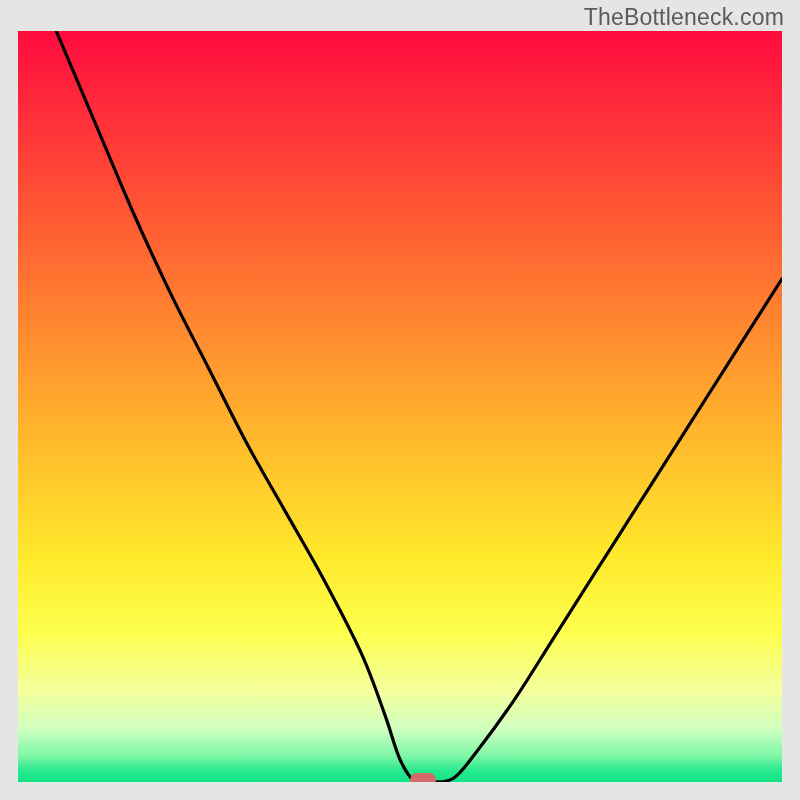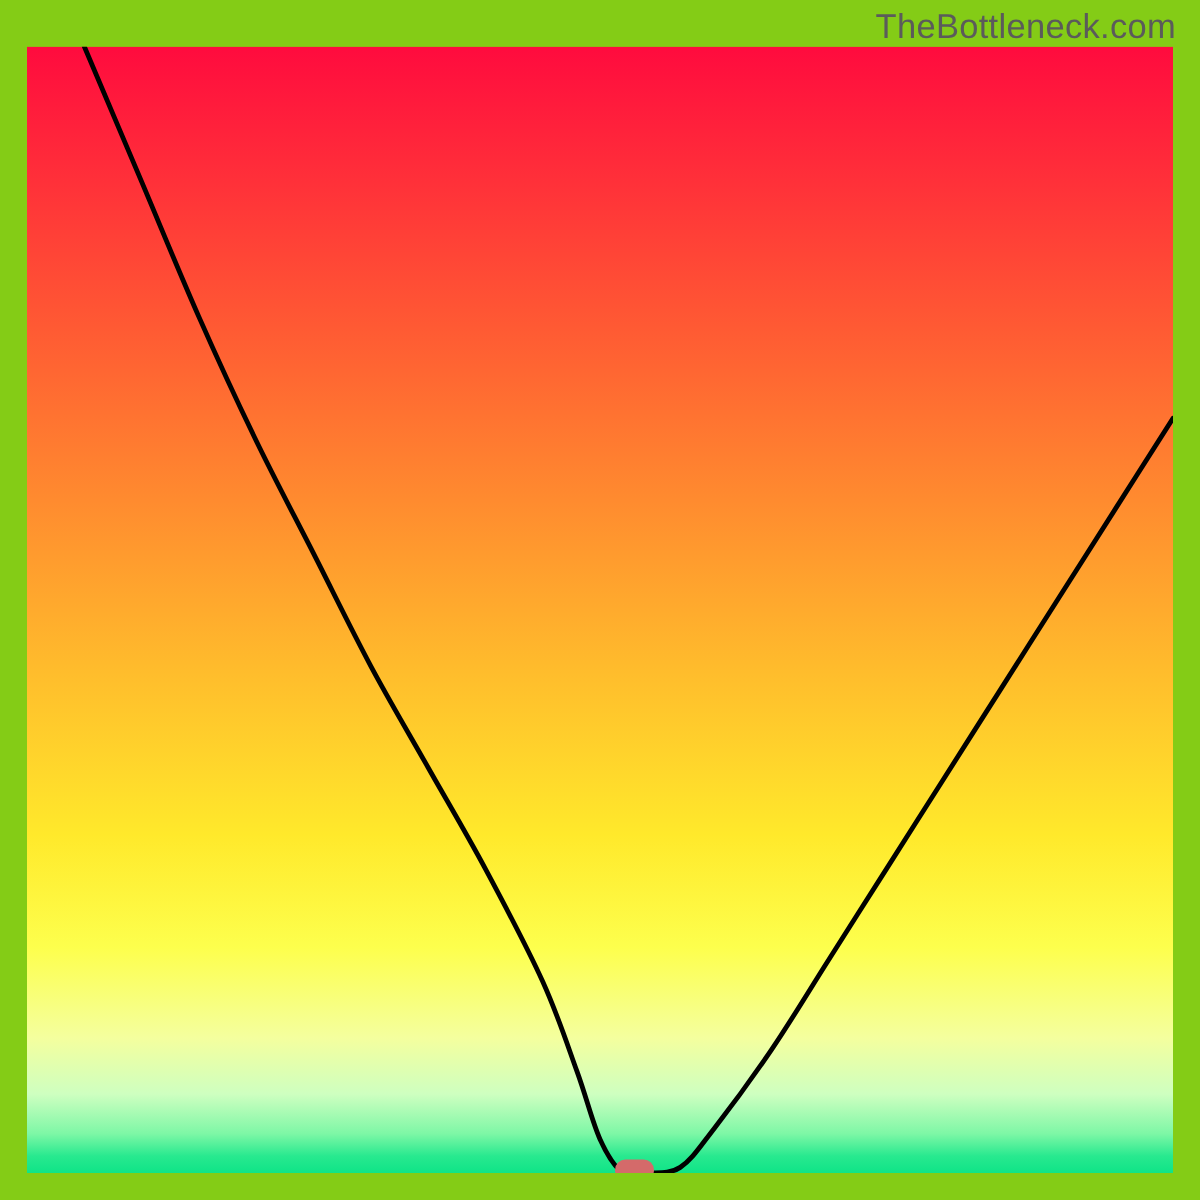--- a/index.html
+++ b/index.html
@@ -7,21 +7,21 @@
     padding: 0;
     width: 800px;
     height: 800px;
     background: #000;
     overflow: hidden;
   }
   .frame {
     position: relative;
     width: 800px;
     height: 800px;
-    background: #84cc16;
+    background: #e5e5e5;
   }
   .watermark {
     position: absolute;
     top: 4px;
     right: 16px;
     font-family: Arial, Helvetica, sans-serif;
     font-size: 23px;
     font-weight: 500;
     color: #5b5b5b;
     letter-spacing: 0.2px;

